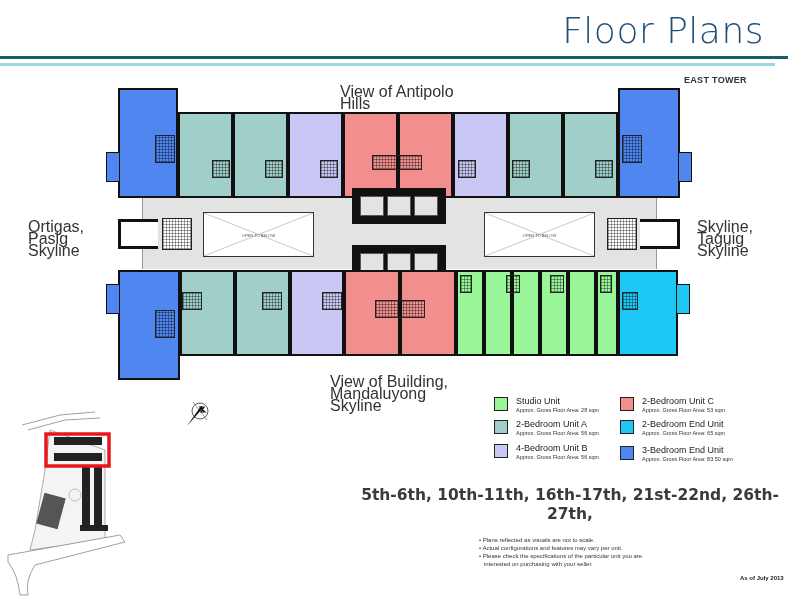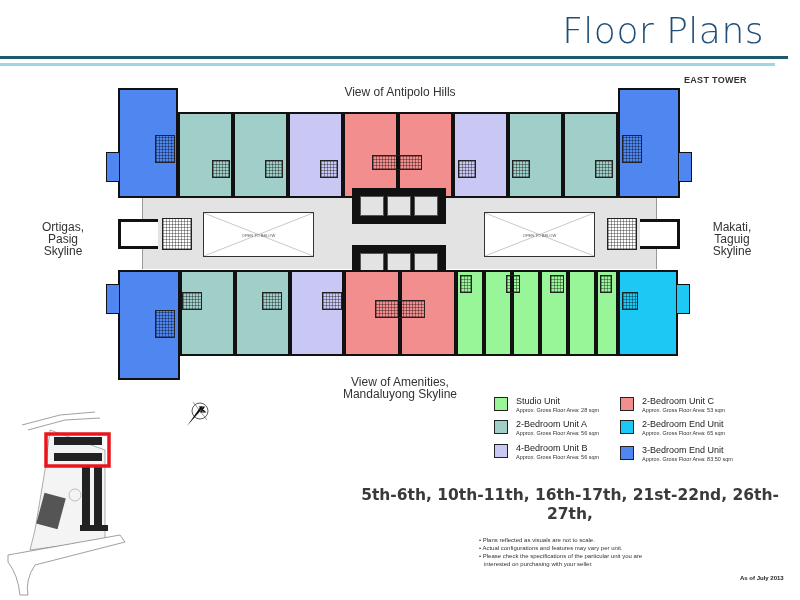--- a/index.html
+++ b/index.html
@@ -5,21 +5,21 @@
   * { box-sizing: border-box; margin: 0; padding: 0; }
   html, body { width: 800px; height: 600px; background: #ffffff; overflow: hidden; }
   body { position: relative; font-family: "Liberation Sans", sans-serif; color: #333; }
 
   .title { position: absolute; right: 36px; top: 10px; font-family: "DejaVu Sans", sans-serif;
     font-size: 36px; font-weight: 300; color: #1f4e79; letter-spacing: 0.5px; }
   .rule-dark { position: absolute; left: 0; top: 56px; width: 788px; height: 3px; background: #1e5a6e; }
   .rule-light2 { position: absolute; left: 0; top: 63px; width: 775px; height: 3px; background: #9dd6e8; }
   .tower { position: absolute; left: 684px; top: 75px; font-size: 9px; font-weight: bold; color: #333; letter-spacing: 0.3px; }
 
-  .view { position: absolute; font-size: 12px; color: #333; text-align: center; line-height: 12px; }
+  .view { position: absolute; font-size: 16px; color: #333; text-align: left; line-height: 12px; }
 
   
   .plan { position: absolute; left: 0; top: 0; }
   .unit { position: absolute; border: 2px solid #111; }
   .corridor { position: absolute; background: #e3e3e3; border-left: 1px solid #999; border-right: 1px solid #999; }
   .void { position: absolute; background: #fff; border: 1.5px solid #333; }
   .void svg { position: absolute; inset: 0; width: 100%; height: 100%; }
   .void span { position: absolute; left: 0; right: 0; top: 50%; transform: translateY(-50%); text-align: center; font-size: 4px; color: #555; }
   .elev { position: absolute; background: #111; }
   .elev .car { position: absolute; background: #e3e3e3; border: 1px solid #555; }
@@ -46,29 +46,29 @@
 
 <div class="title">Floor Plans</div>
 <div class="rule-dark"></div>
 <div class="rule-light2"></div>
 <div class="tower">EAST TOWER</div>
 
 <div class="view" style="left:340px; top:86px; width:120px;">
   <span>View of Antipolo Hills</span>
 </div>
 <div class="view" style="left:330px; top:376px; width:140px;">
-  <div>View of Amenities,</div>
+  <div>View of Building,</div>
   <div>Mandaluyong Skyline</div>
 </div>
 <div class="view" style="left:28px; top:221px; width:70px;">
   <div>Ortigas, Pasig</div>
   <div>Skyline</div>
 </div>
 <div class="view" style="left:697px; top:221px; width:70px;">
-  <div>Makati, Taguig</div>
+  <div>Skyline, Taguig</div>
   <div>Skyline</div>
 </div>
 
 <div class="plan">
 
   <div class="corridor" style="left:142px; top:197px; width:515px; height:72px;"></div>
 
   <div class="unit" style="left:118px; top:88px; width:60px; height:110px; background:#4f86f0;"></div>
   <div class="unit" style="left:106px; top:152px; width:14px; height:30px; background:#4f86f0; border-width:1px;"></div>
   <div class="unit" style="left:178px; top:112px; width:55px; height:86px; background:#9fcfc8;"></div>

